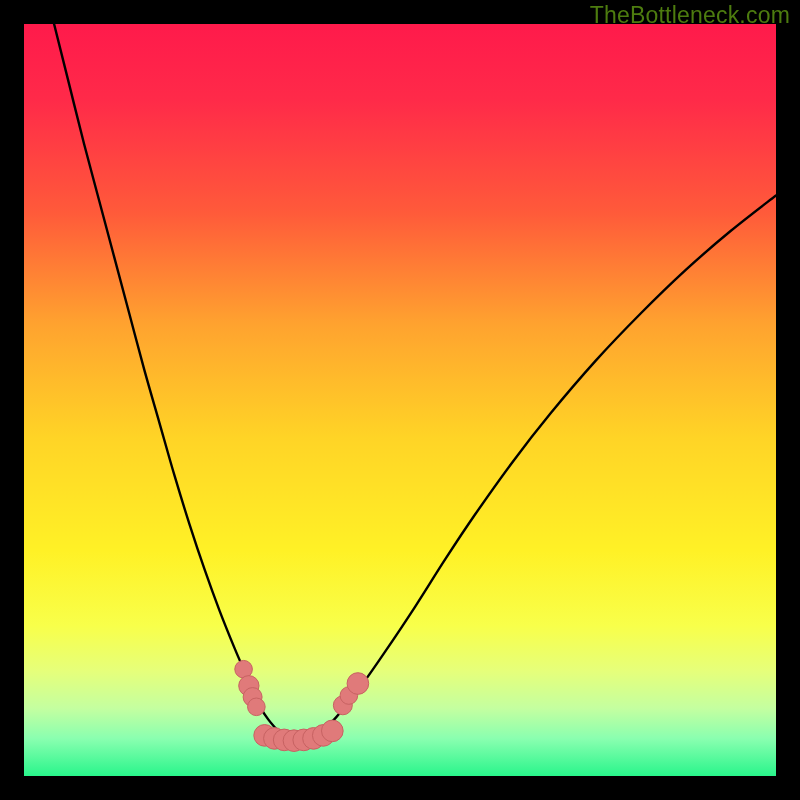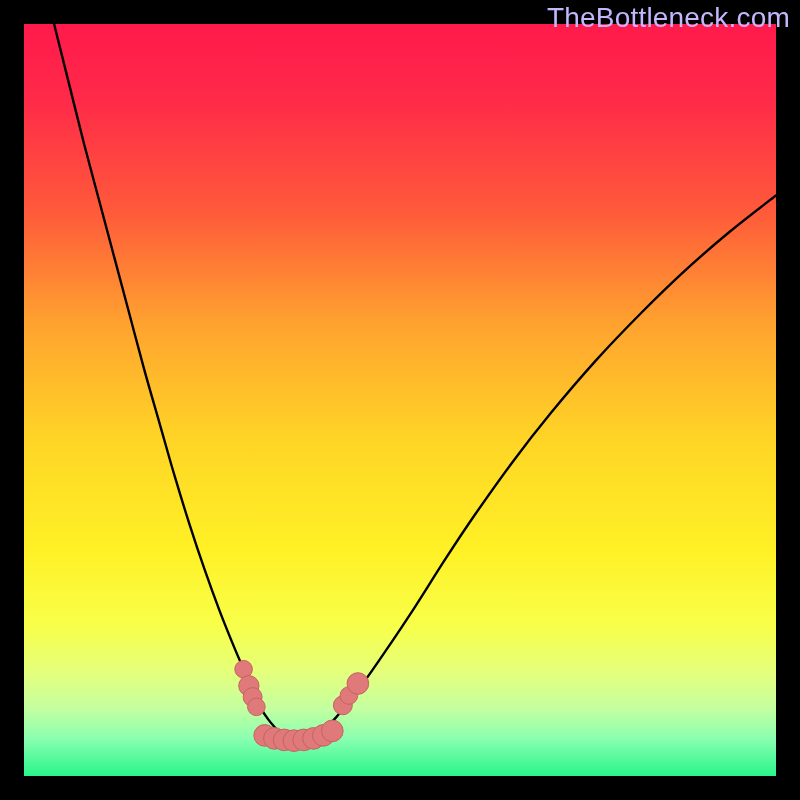--- a/index.html
+++ b/index.html
@@ -23,22 +23,22 @@
     position: absolute;
     left: 0;
     top: 0;
     width: 752px;
     height: 752px;
   }
   .watermark {
     position: absolute;
     top: 2px;
     right: 10px;
-    color: #c4b5fd;
-    font-size: 28px;
+    color: #4d7c0f;
+    font-size: 23px;
     font-weight: 500;
     letter-spacing: 0.2px;
     user-select: none;
   }
 </style>
 </head>
 <body>
 
 <div class="frame">
   <svg class="plot" id="plot-svg" viewBox="0 0 752 752" preserveAspectRatio="none">

